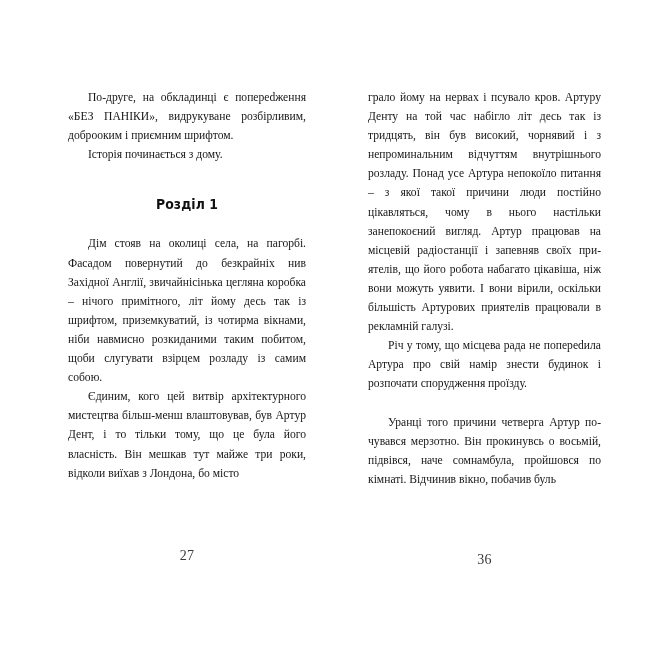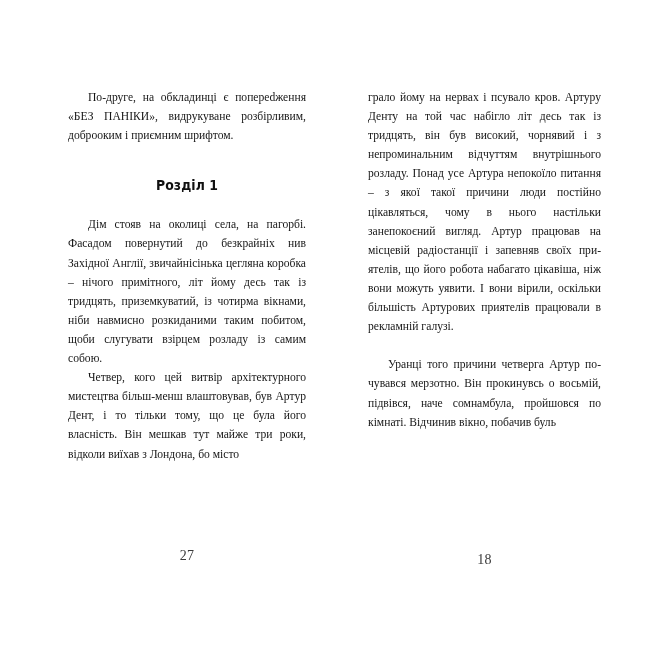--- a/index.html
+++ b/index.html
@@ -90,41 +90,43 @@
 <body>
 
 <div class="spread">
 
   <div class="page page-left">
     <div class="column">
 
       <p>По-друге, на обкладинці є попере­dження «БЕЗ ПАНІКИ», видрукуване роз­бірливим, доброоким і приємним шрифтом.</p>
 
 
+      <p>Історія починається з дому.</p>
 
       <div class="chapter-title-wrap">
         <h2 class="chapter-title">Розділ 1</h2>
       </div>
 
-      <p>Дім стояв на околиці села, на пагорбі. Фасадом повернутий до безкрайніх нив Західної Англії, звичайнісінька цегляна коробка – нічого примітного, літ йому десь так із тридцять, приземкуватий, із чотирма вікнами, ніби навмисно розки­даними таким побитом, щоби слугувати взірцем розладу із самим собою.</p>
+      <p>Дім стояв на околиці села, на пагорбі. Фасадом повернутий до безкрайніх нив Західної Англії, звичайнісінька цегляна коробка – нічого примітного, літ йому десь так із шрифтом, приземкуватий, із чотирма вікнами, ніби навмисно розки­даними таким побитом, щоби слугувати взірцем розладу із самим собою.</p>
 
-      <p>Четвер, кого цей витвір архітектурного мистецтва більш-менш  влаштовував, був Артур Дент, і то тільки тому, що це була його власність. Він мешкав тут майже три роки, відколи виїхав з Лондона, бо місто</p>
+      <p>Єдиним, кого цей витвір архітектурного мистецтва більш-менш  влаштовував, був Артур Дент, і то тільки тому, що це була його власність. Він мешкав тут майже три роки, відколи виїхав з Лондона, бо місто</p>
 
     </div>
   </div>
 
   <div class="folio folio-left">27</div>
 
   <div class="page page-right">
     <div class="column">
 
       <p class="cont">грало йому на нервах і псувало кров. Ар­туру Денту на той час набігло літ десь так із тридцять, він був високий, чорнявий і з непроминальним відчуттям внутріш­нього розладу. Понад усе Артура непокоїло питання – з якої такої причини люди по­стійно цікавляться, чому в нього настільки занепокоєний вигляд. Артур працював на місцевій радіостанції і запевняв своїх при­ятелів, що його робота набагато цікавіша, ніж вони можуть уявити. І вони вірили, оскільки більшість Артурових приятелів працювали в рекламній галузі.</p>
 
 
+      <p>Річ у тому, що місцева рада не попере­dила Артура про свій намір знести будинок і розпочати спорудження проїзду.</p>
 
       <p class="gap-before">Уранці того причини четверга Артур по­чувався мерзотно. Він прокинувсь о восьмій, підвівся, наче сомнамбула, пройшовся по кімнаті. Відчинив вікно, побачив буль­</p>
 
     </div>
   </div>
 
-  <div class="folio folio-right">18</div>
+  <div class="folio folio-right">36</div>
 
 </div>
 
 </body></html>

